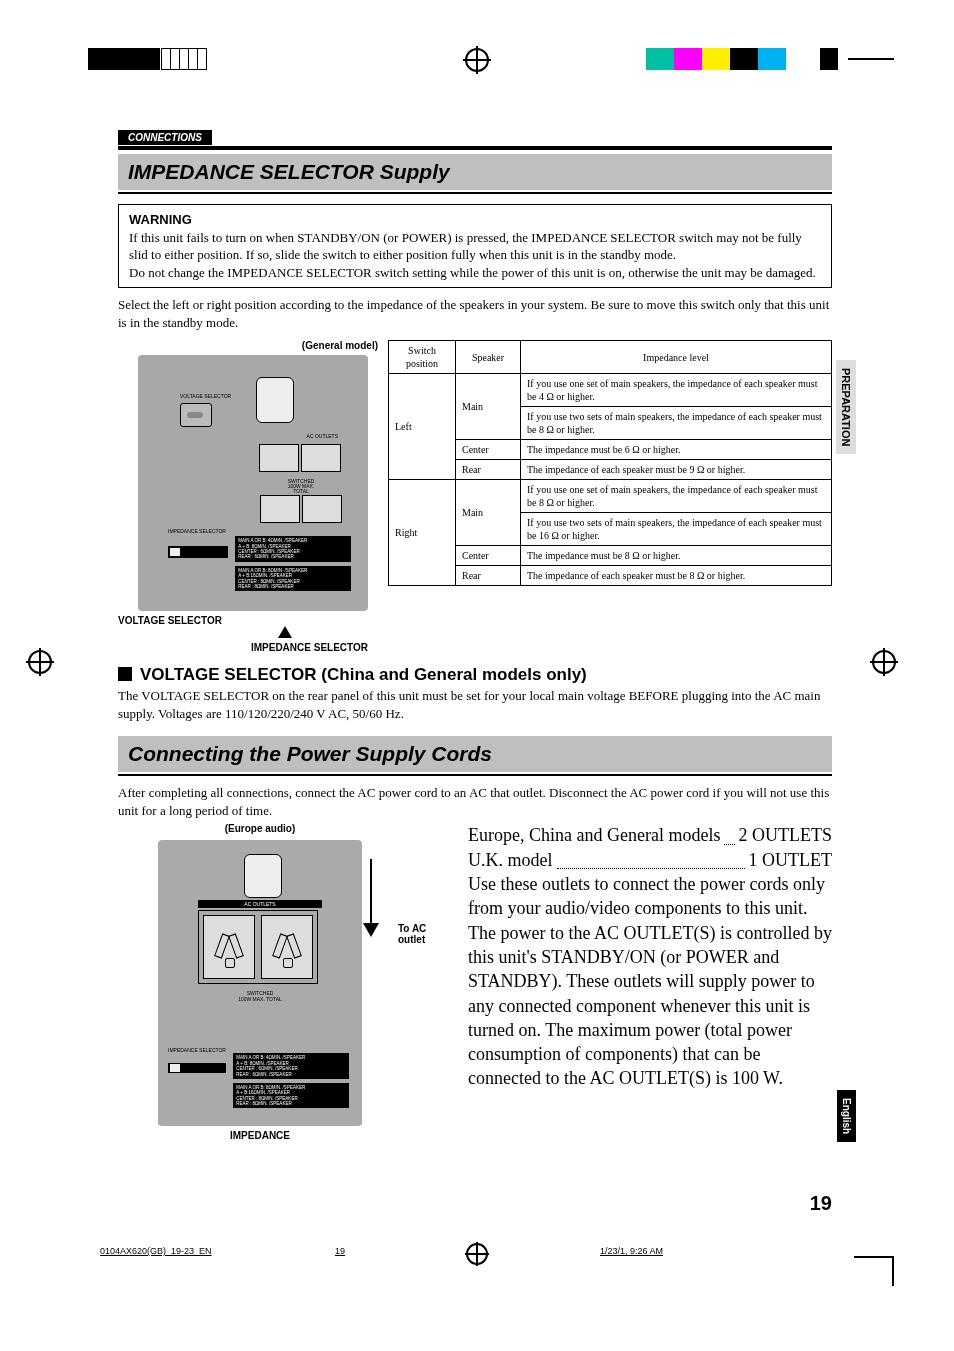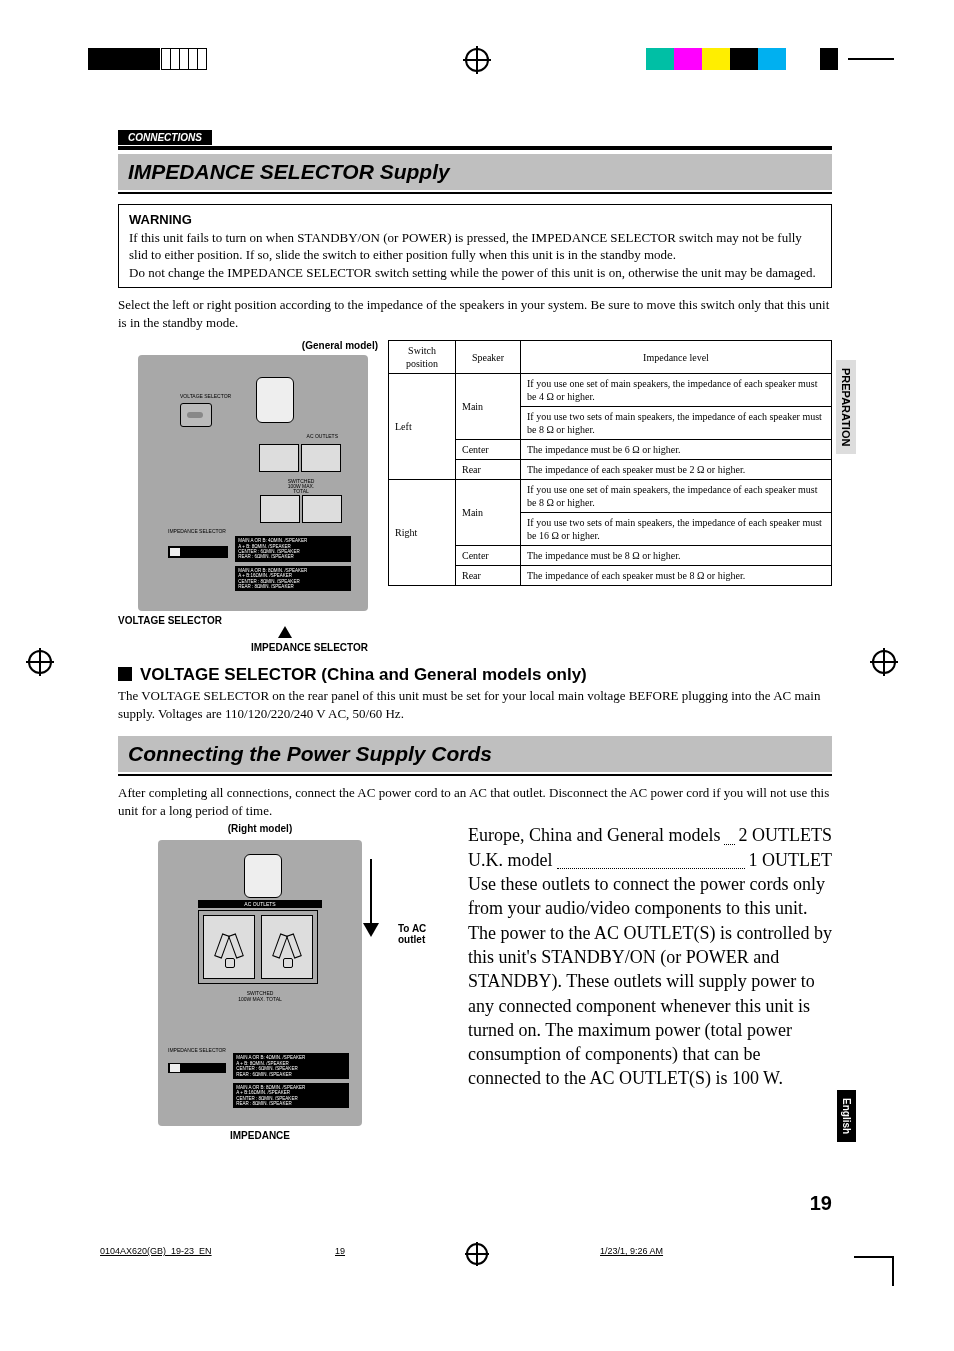--- a/index.html
+++ b/index.html
@@ -599,21 +599,21 @@
           </tr>
           <tr>
                 <td>If you use two sets of main speakers, the impedance of each speaker must be 8 Ω or higher.</td>
               </tr>
           <tr>
             <td>Center</td>
             <td>The impedance must be 6 Ω or higher.</td>
           </tr>
           <tr>
             <td>Rear</td>
-            <td>The impedance of each speaker must be 2 Ω or higher.</td>
+            <td>The impedance of each speaker must be 9 Ω or higher.</td>
           </tr>
           <tr>
             <td rowspan="4">Right</td>
             <td rowspan="2">Main</td>
             <td>If you use one set of main speakers, the impedance of each speaker must be 8 Ω or higher.</td>
           </tr>
           <tr>
                 <td>If you use two sets of main speakers, the impedance of each speaker must be 16 Ω or higher.</td>
               </tr>
           <tr>
@@ -637,21 +637,21 @@
     <div class="section-bar" style="margin-top:14px">
       <h2>Connecting the Power Supply Cords</h2>
     </div>
     <div class="thin-rule"></div>
 
     <div class="para">After completing all connections, connect the AC power cord to an AC that outlet. Disconnect the AC power cord if you will not use this unit for a long period of time.</div>
 
 
     <div class="twocol2">
       <div class="fig2">
-        <div class="fig-label" style="text-align:center; margin-left:40px; width:204px;">(Right model)</div>
+        <div class="fig-label" style="text-align:center; margin-left:40px; width:204px;">(Europe audio)</div>
         <div class="panel2">
           <div class="cord2"></div>
           <div class="ac-title">AC OUTLETS</div>
           <div class="sockets">
             <div class="sock">
                 <div class="hole"></div>
               </div>
             <div class="sock">
                 <div class="hole"></div>
               </div>

